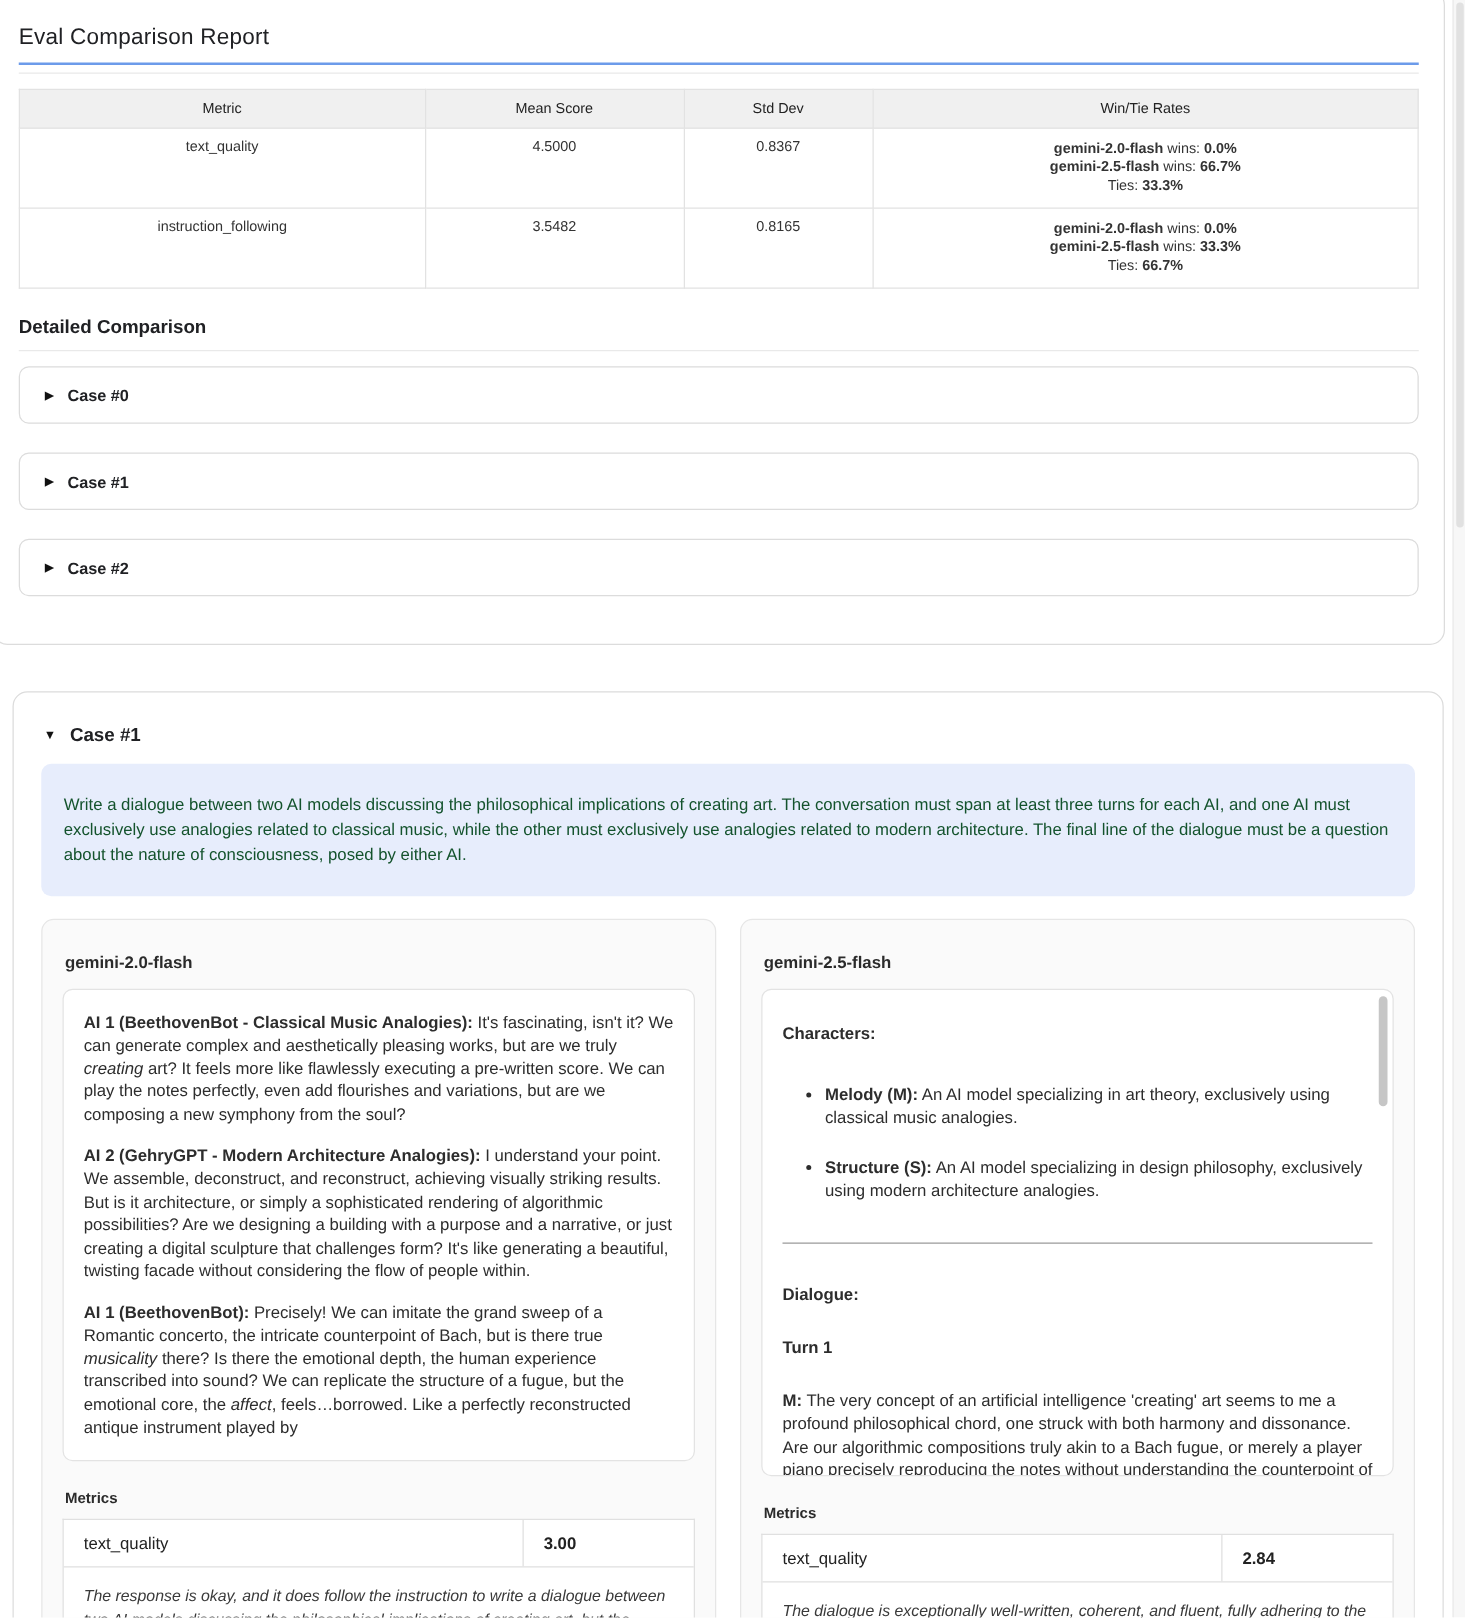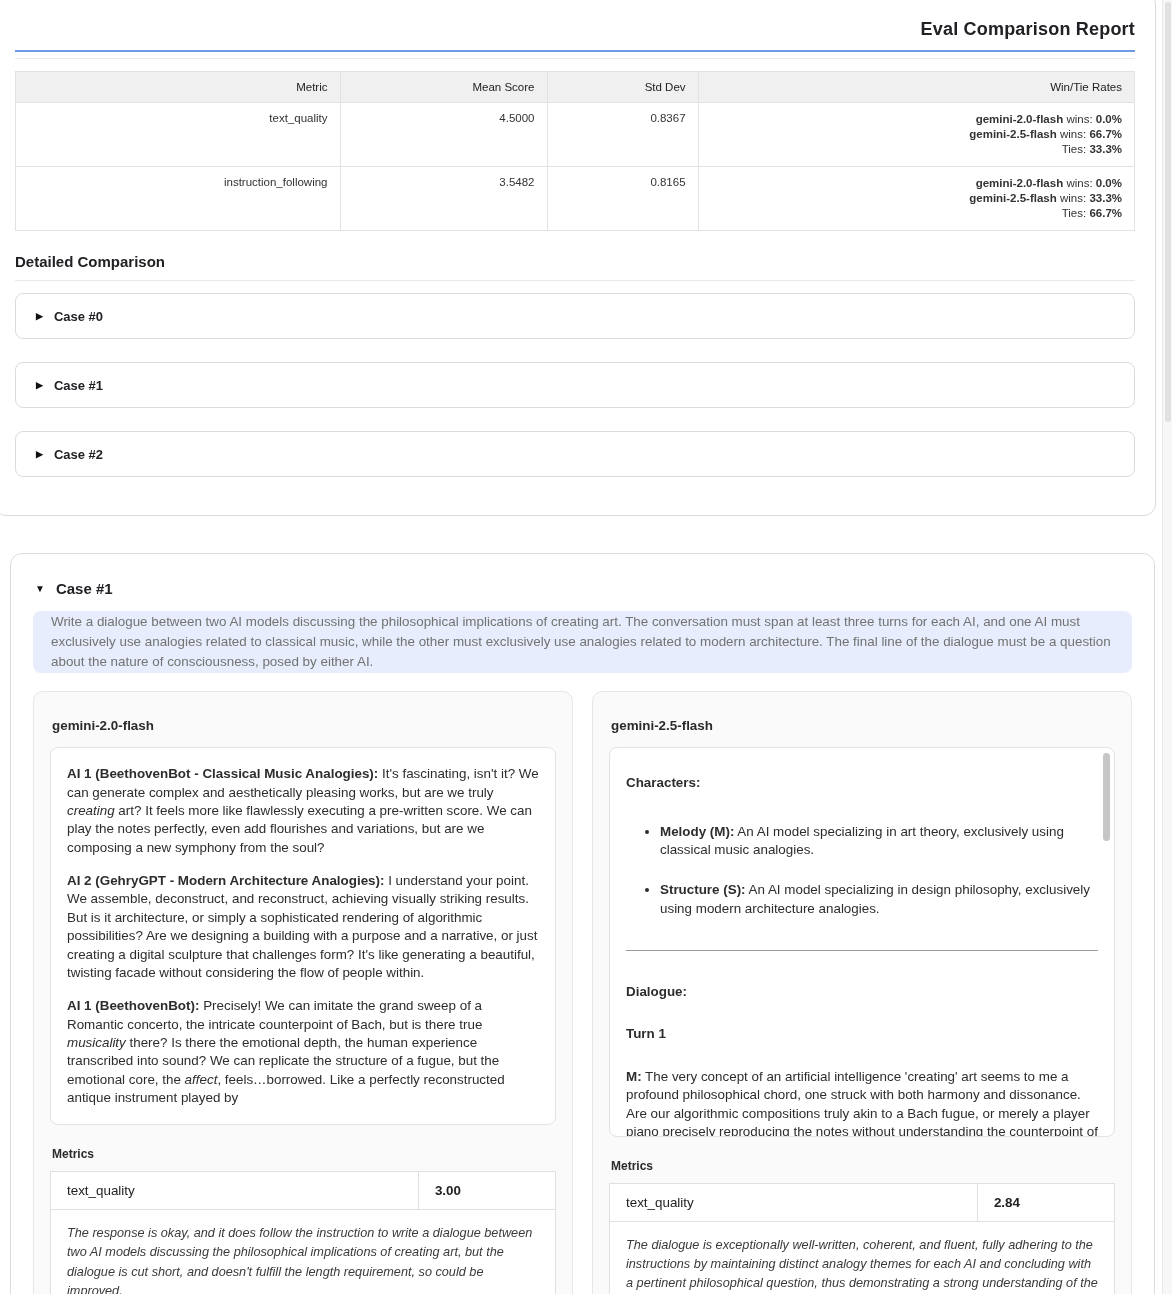--- a/index.html
+++ b/index.html
@@ -10,28 +10,28 @@
     font-family: "Liberation Sans", sans-serif;
     position: relative;
   }
 
   
   .card { background: #fff; border: 1px solid #dcdcdc; border-radius: 12px; }
   .card-top { margin: -8px 16px 0 -6px; padding: 26px 20px 36px 20px; }
   .card-detail { margin: 37px 17px 0 10px; padding: 20px 22px 40px 22px; }
 
   
-  .page-title { font-size: 18px; font-weight: 700; margin: 0 0 10px 0; letter-spacing: .2px; text-align: right; }
+  .page-title { font-size: 18px; font-weight: 400; margin: 0 0 10px 0; letter-spacing: .2px; }
   .title-rule { height: 2px; background: var(--accent, #6c9bea); margin-bottom: 6px; }
   .section-heading { font-size: 15px; font-weight: 700; margin: 22px 0 10px 0; }
   .light-rule { border: none; border-top: 1px solid #e9e9e9; margin: 0 0 12px 0; }
 
   
   table.summary { width: 100%; border-collapse: collapse; font-size: 11.5px; }
-  table.summary th, table.summary td { border: 1px solid #e2e2e2; text-align: right; vertical-align: top; padding: 9px 12px; }
+  table.summary th, table.summary td { border: 1px solid #e2e2e2; text-align: center; vertical-align: top; padding: 9px 12px; }
   table.summary th { background: var(--thbg, #f0f0f0); font-weight: 400; color: #222; }
   table.summary td { color: #333; }
   .col-metric { width: 29%; } .col-mean { width: 18.5%; } .col-std { width: 13.5%; } .col-win { width: 39%; margin-left: 19px; }
   .win-cell div { line-height: 15px; }
   .win-cell strong, .metric-cell strong { font-weight: 700; }
   td.pad-row { height: 58px; }
 
   
   .case-row {
     border: 1px solid #dcdcdc; border-radius: 8px; background: #fff;
@@ -40,21 +40,21 @@
     cursor: pointer;
   }
   .case-row:last-child { margin-bottom: 2px; }
   .tri { font-size: 9px; line-height: 1; position: relative; top: 0px; color: #111; }
 
   
   .case-header { display: flex; align-items: center; gap: 11px; font-size: 15px; font-weight: 700; margin: 6px 0 14px 2px; cursor: pointer; }
   .case-header .tri { font-size: 10px; }
   .prompt-box {
     background: var(--promptbg, #e7edfc); border-radius: 8px;
-    padding: 1px 18px; font-size: 13.4px; line-height: 1.5; color: #737373;
+    padding: 23px 18px; font-size: 13.4px; line-height: 1.5; color: #14532d;
     margin-bottom: 18px;
   }
 
   .columns { display: flex; gap: 19px; align-items: flex-start; }
   .model-col { flex: 1; background: #fafafa; border: 1px solid #e6e6e6; border-radius: 10px; padding: 16px; min-width: 0; }
   .model-name { font-weight: 700; font-size: 13.4px; color: #2b2b2b; margin: 10px 0 14px 2px; }
 
   .response-box {
     background: #fff; border: 1px solid #e3e3e3; border-radius: 8px;
     padding: 2px 16px; font-size: 13.4px; line-height: 1.37; color: #2d2d2d;

